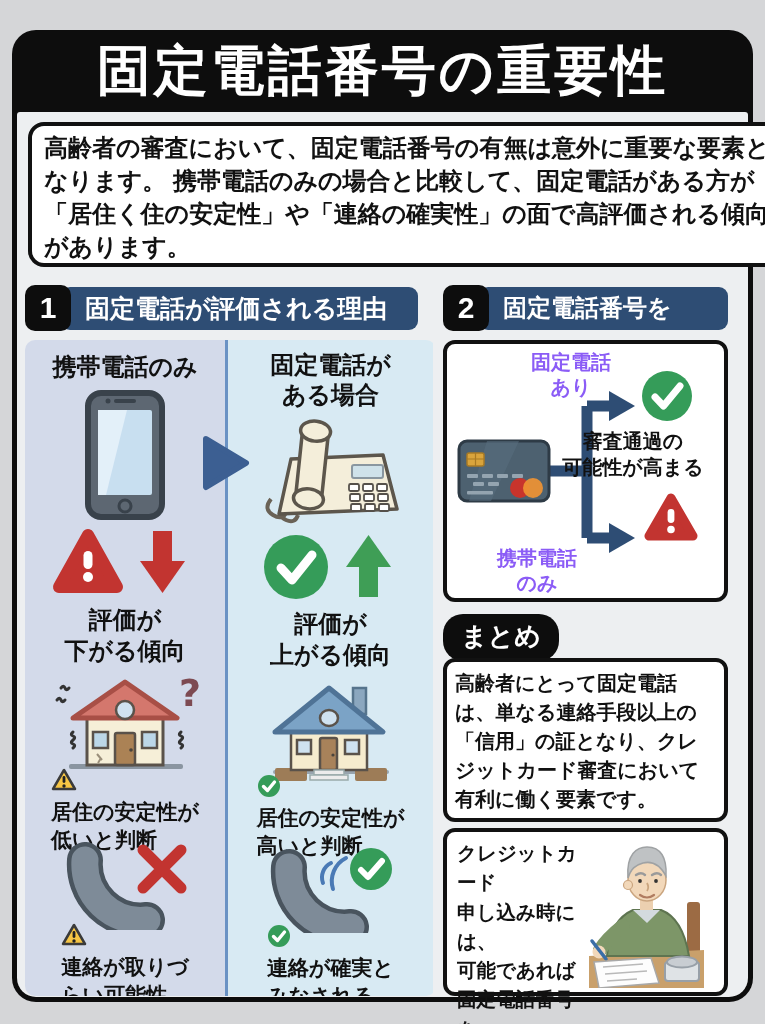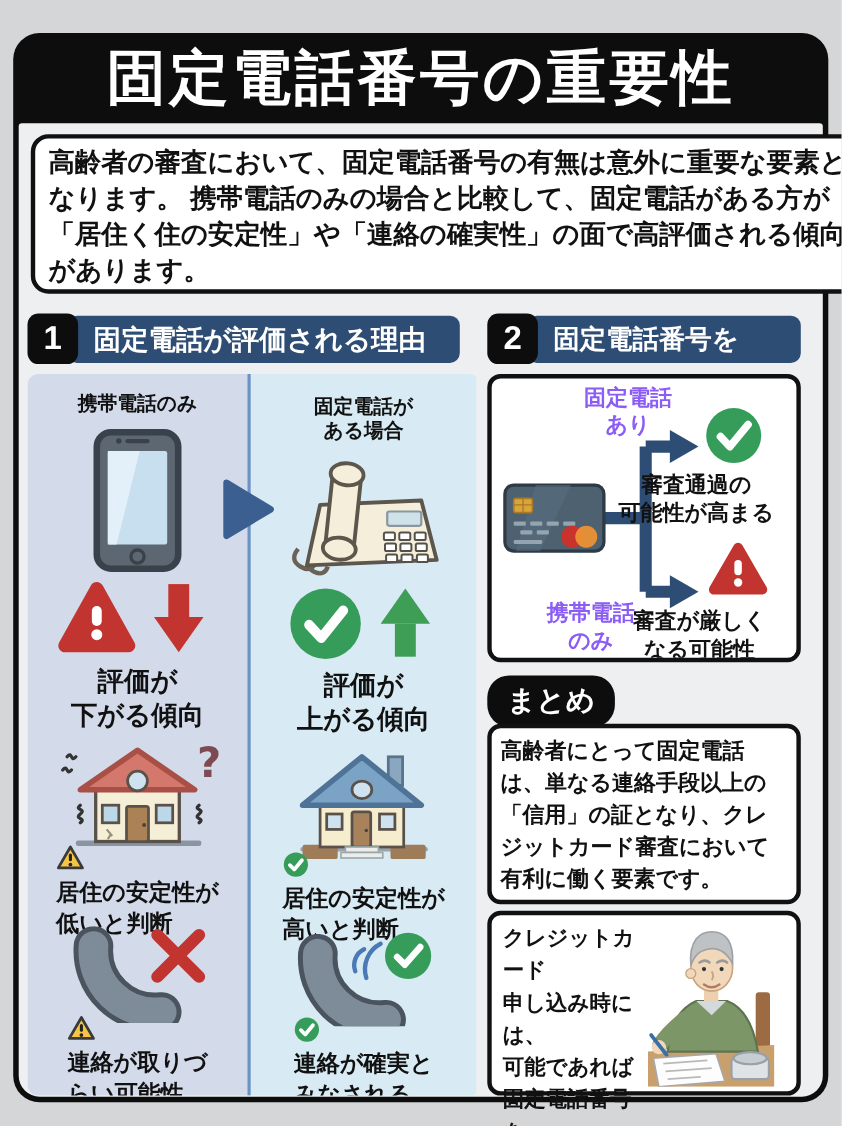--- a/index.html
+++ b/index.html
@@ -26,21 +26,21 @@
   .sec-bar{flex:1;height:43px;background:#2E4D74;border-radius:9px;margin-left:-10px;padding-left:24px;display:flex;align-items:center;color:#fff;font-weight:bold;position:relative;z-index:1;}
   .section1 .sec-bar{font-size:25px;margin-right:18px;}
   .section2 .sec-bar{font-size:24px;}
 
   
   .columns{position:relative;margin-top:8px;height:656px;display:flex;border-radius:10px;overflow:hidden;}
   .col{box-sizing:border-box;display:flex;flex-direction:column;align-items:center;}
   .col.left{width:203px;background:#d3daea;border-right:3px solid #6a92c4;}
   .col.right{width:205px;background:#d8eaf3;}
   .row{display:flex;align-items:center;justify-content:center;flex-direction:column;}
-  .col-title{font-size:18px;font-weight:bold;color:#111;text-align:center;white-space:pre-line;line-height:1.25;}
+  .col-title{font-size:24px;font-weight:bold;color:#111;text-align:center;white-space:pre-line;line-height:1.25;}
   .result-text{font-size:24px;font-weight:bold;color:#111;text-align:center;white-space:pre-line;line-height:1.3;}
   .note-row{display:flex;align-items:flex-start;justify-content:center;gap:6px;flex-direction:column;}
   .note-text{font-size:21px;font-weight:bold;color:#111;white-space:pre-line;line-height:1.3;text-align:left;}
   .note-row svg{margin-top:3px;flex:none;}
   .transition-arrow{position:absolute;left:176px;top:94px;z-index:3;}
 
   
   .diagram-box{position:absolute;left:0;top:56px;width:285px;height:262px;box-sizing:border-box;background:#ffffff;border:4px solid #111;border-radius:12px;overflow:hidden;}
   .diagram-box .abs{position:absolute;}
   .dg-label{font-size:20px;font-weight:bold;color:#8b5cf6;white-space:pre-line;text-align:center;line-height:1.25;}
@@ -282,22 +282,20 @@
             <circle cx="63" cy="52" r="10" fill="#c8342c"></circle>
             <circle cx="76" cy="52" r="10" fill="#ef9433" opacity="0.92"></circle>
           </svg>
           <svg class="abs" style="left:196px;top:148px;" width="56" height="52" viewBox="0 0 56 52">
             <polygon points="28,6 6,44 50,44" fill="#C23430" stroke="#C23430" stroke-width="9" stroke-linejoin="round"></polygon>
             <rect x="24.6" y="17" width="6.8" height="14" rx="3.4" fill="#fff"></rect>
             <circle cx="28" cy="37.5" r="3.8" fill="#fff"></circle>
           </svg>
           <div class="abs dg-label" style="left:34px;top:202px;width:112px;">携帯電話
 のみ</div>
-          <div class="abs dg-result" style="left:100px;top:208px;width:178px;">審査が厳しく
-なる可能性</div>
         </div>
 
         <div class="summary-tag">まとめ</div>
         <div class="summary-box">
           <p>高齢者にとって固定電話は、単なる連絡手段以上の「信用」の証となり、クレジットカード審査において有利に働く要素です。</p>
         </div>
 
         <div class="advice-box">
           <div class="advice-text">クレジットカード
 申し込み時には、

